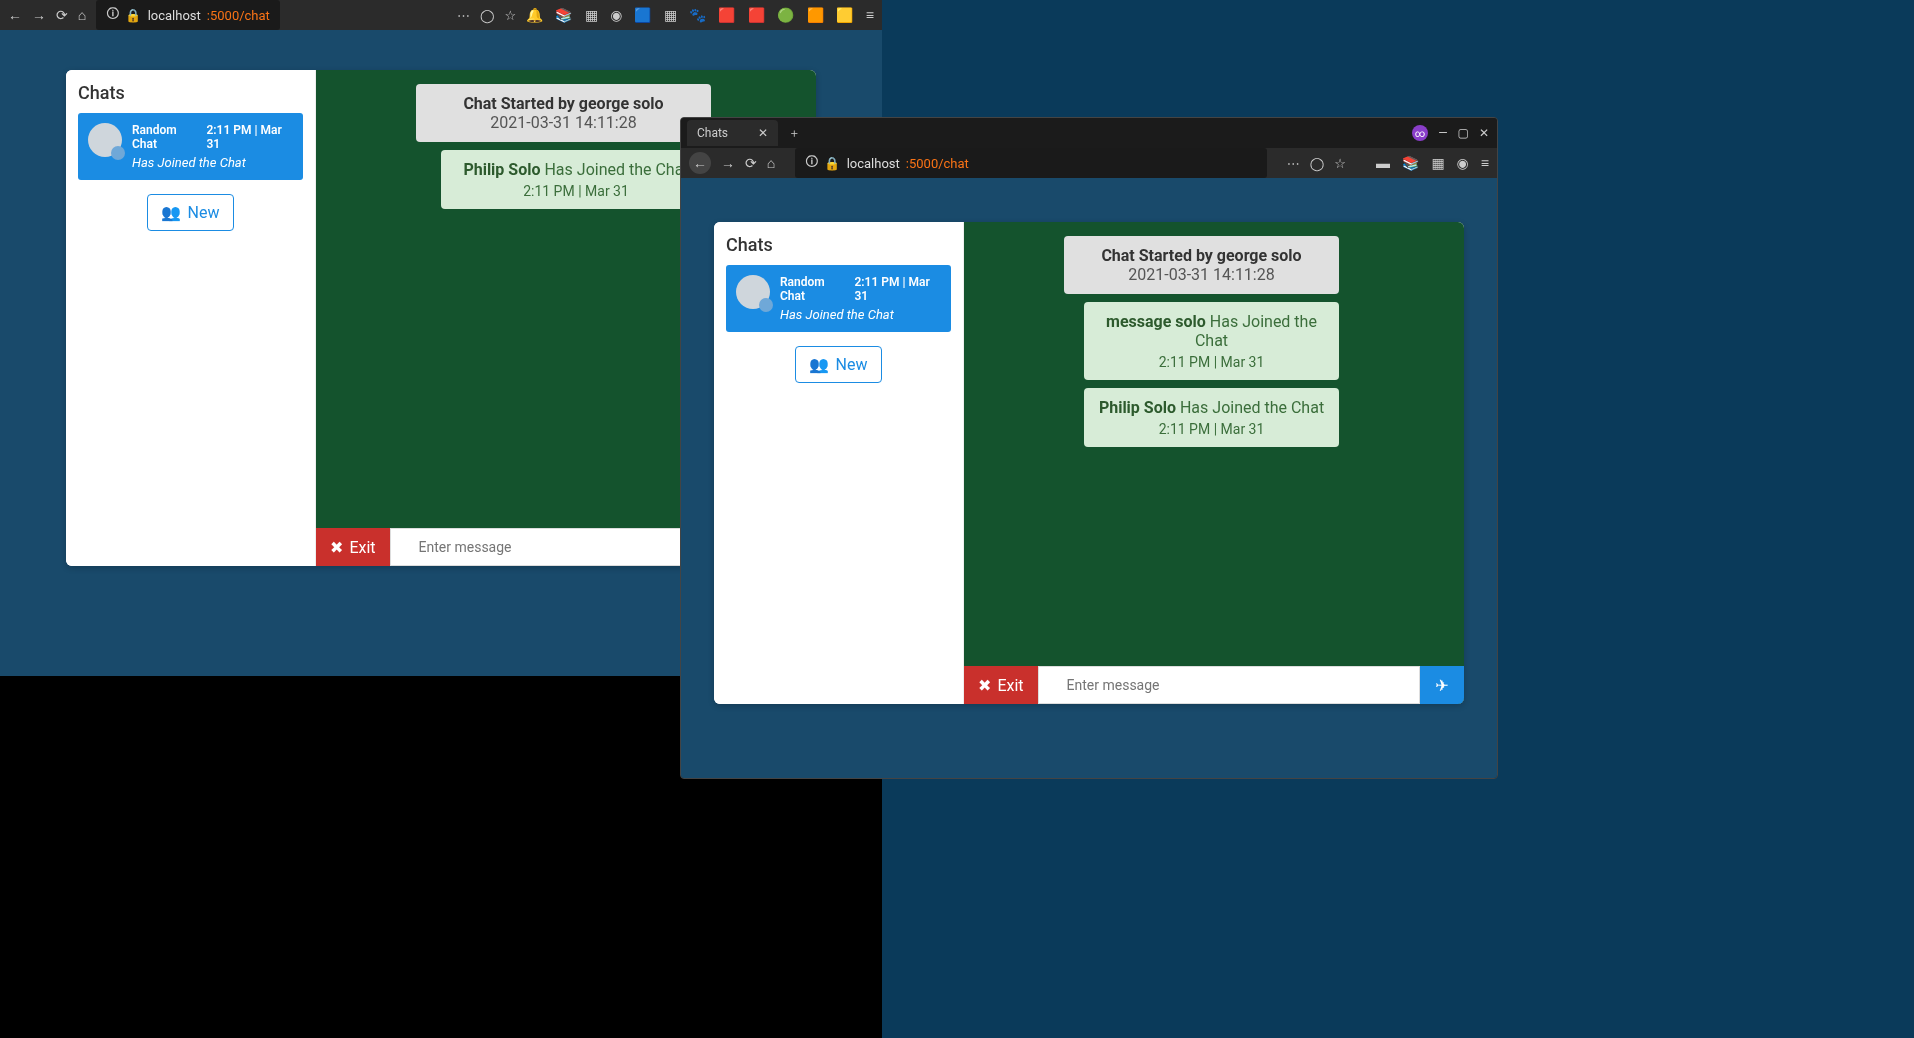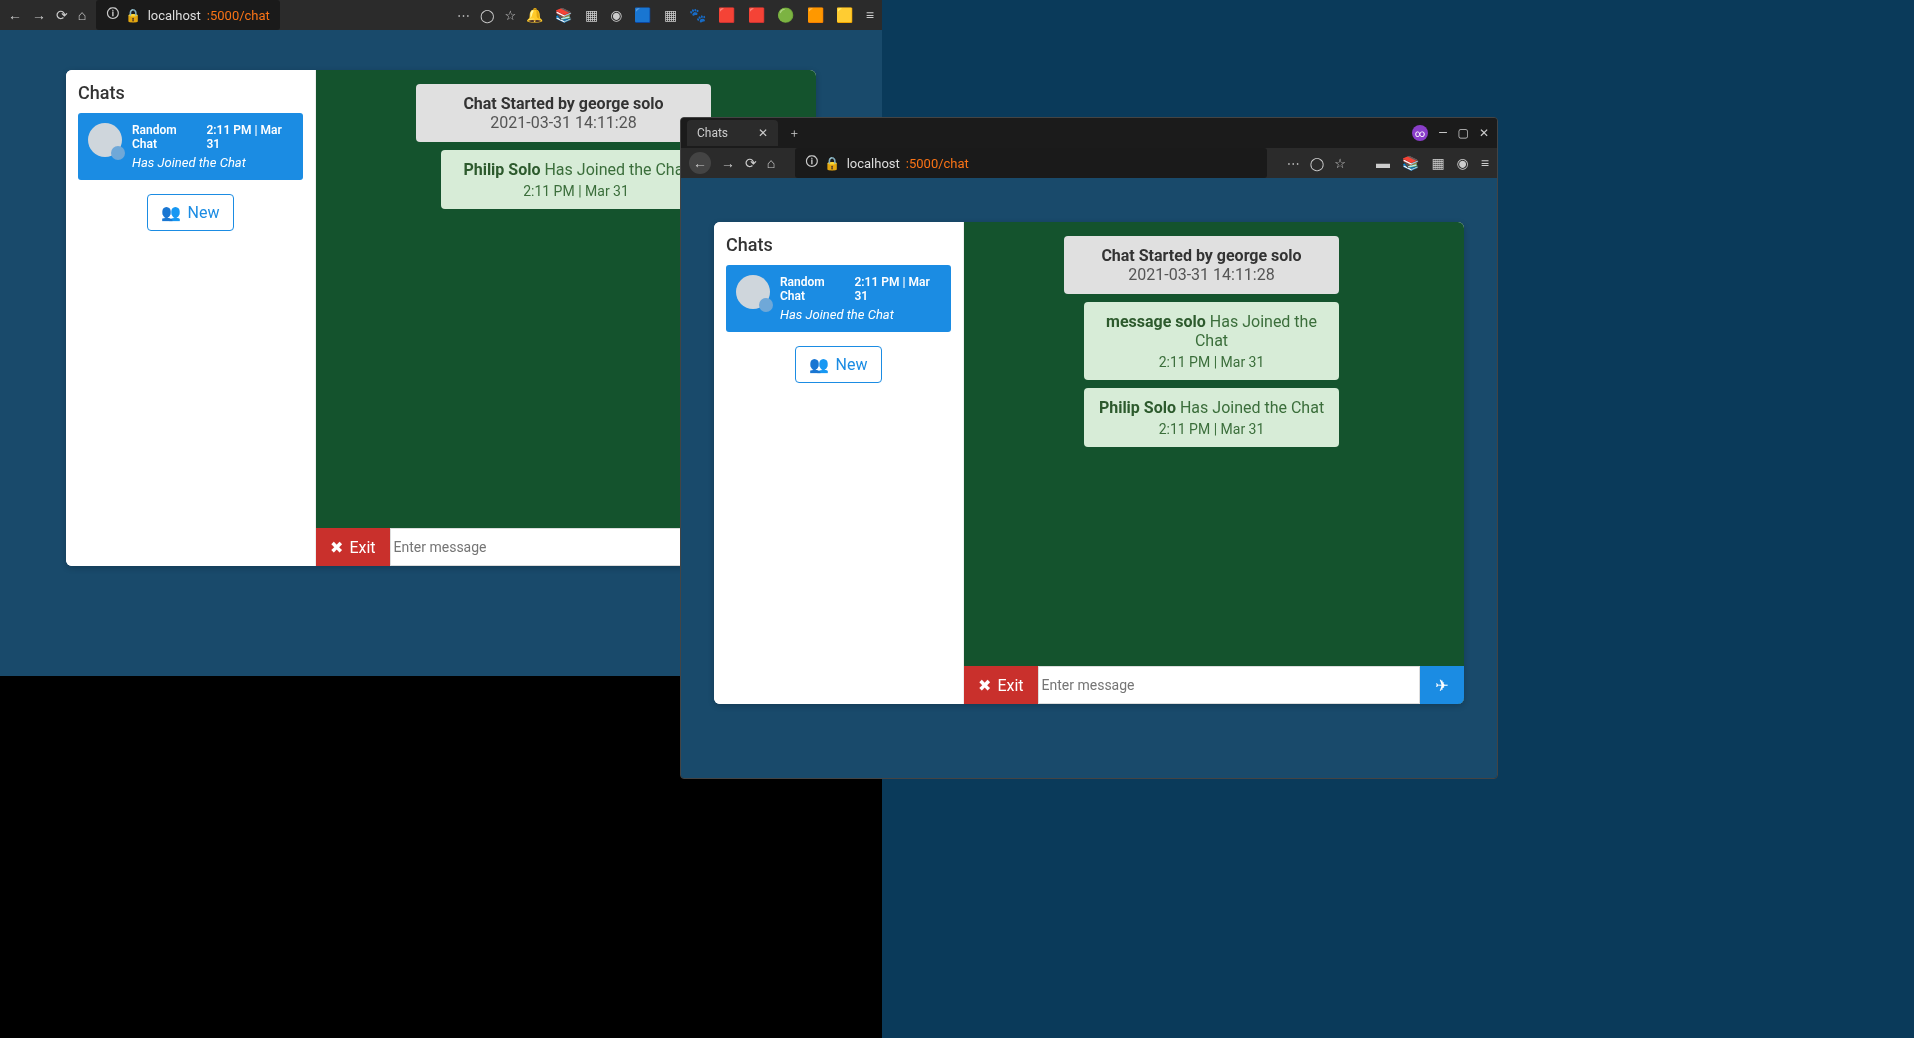--- a/index.html
+++ b/index.html
@@ -40,21 +40,21 @@
 .chat-feed { flex: 1; padding: 6px 40px 6px 100px; overflow: auto; }
 .msg-card { border-radius: 4px; padding: 10px 14px; text-align: center; margin: 8px 0; }
 .msg-start { background: #e0e0e0; color: #333; }
 .msg-start .sub { color: #555; font-size: 16px; margin-top: 0; }
 .msg-join { background: #d7ecd7; color: #3b6e3b; }
 .msg-join b { color: #2d5a2d; }
 .msg-join .sub { margin-top: 4px; font-size: 14px; }
 
 .chat-input-row { display: flex; align-items: stretch; height: 38px; }
 .exit-btn { background: #c9302c; color: #fff; border: none; padding: 0 14px; display: flex; align-items: center; gap: 6px; font-size: 16px; cursor: pointer; }
-.msg-input { flex: 1; border: 1px solid #ddd; padding: 0 3px; font-size: 14px; outline: none; }
+.msg-input { flex: 1; border: 1px solid #ddd; padding: 0 28px; font-size: 14px; outline: none; }
 .send-btn { background: #1b8ce3; color: #fff; border: none; width: 44px; font-size: 16px; cursor: pointer; }
 
 
 .window2 { position: absolute; left: 680px; top: 117px; width: 818px; background: #2b2b2b; border: 1px solid #444; border-radius: 4px; overflow: hidden; }
 .tab-row { display: flex; align-items: center; background: #1b1b1b; height: 30px; padding-left: 6px; color: #ccc; font-size: 12px; }
 .tab { background: #2b2b2b; padding: 6px 10px; display: flex; align-items: center; gap: 30px; border-top-left-radius: 4px; border-top-right-radius: 4px; }
 .tab .close { cursor: pointer; }
 .tab-row .plus { margin-left: 10px; cursor: pointer; }
 .tab-row .spacer { flex: 1; }
 .tab-row .win-ctrl { display: flex; gap: 10px; padding-right: 8px; align-items: center; }

